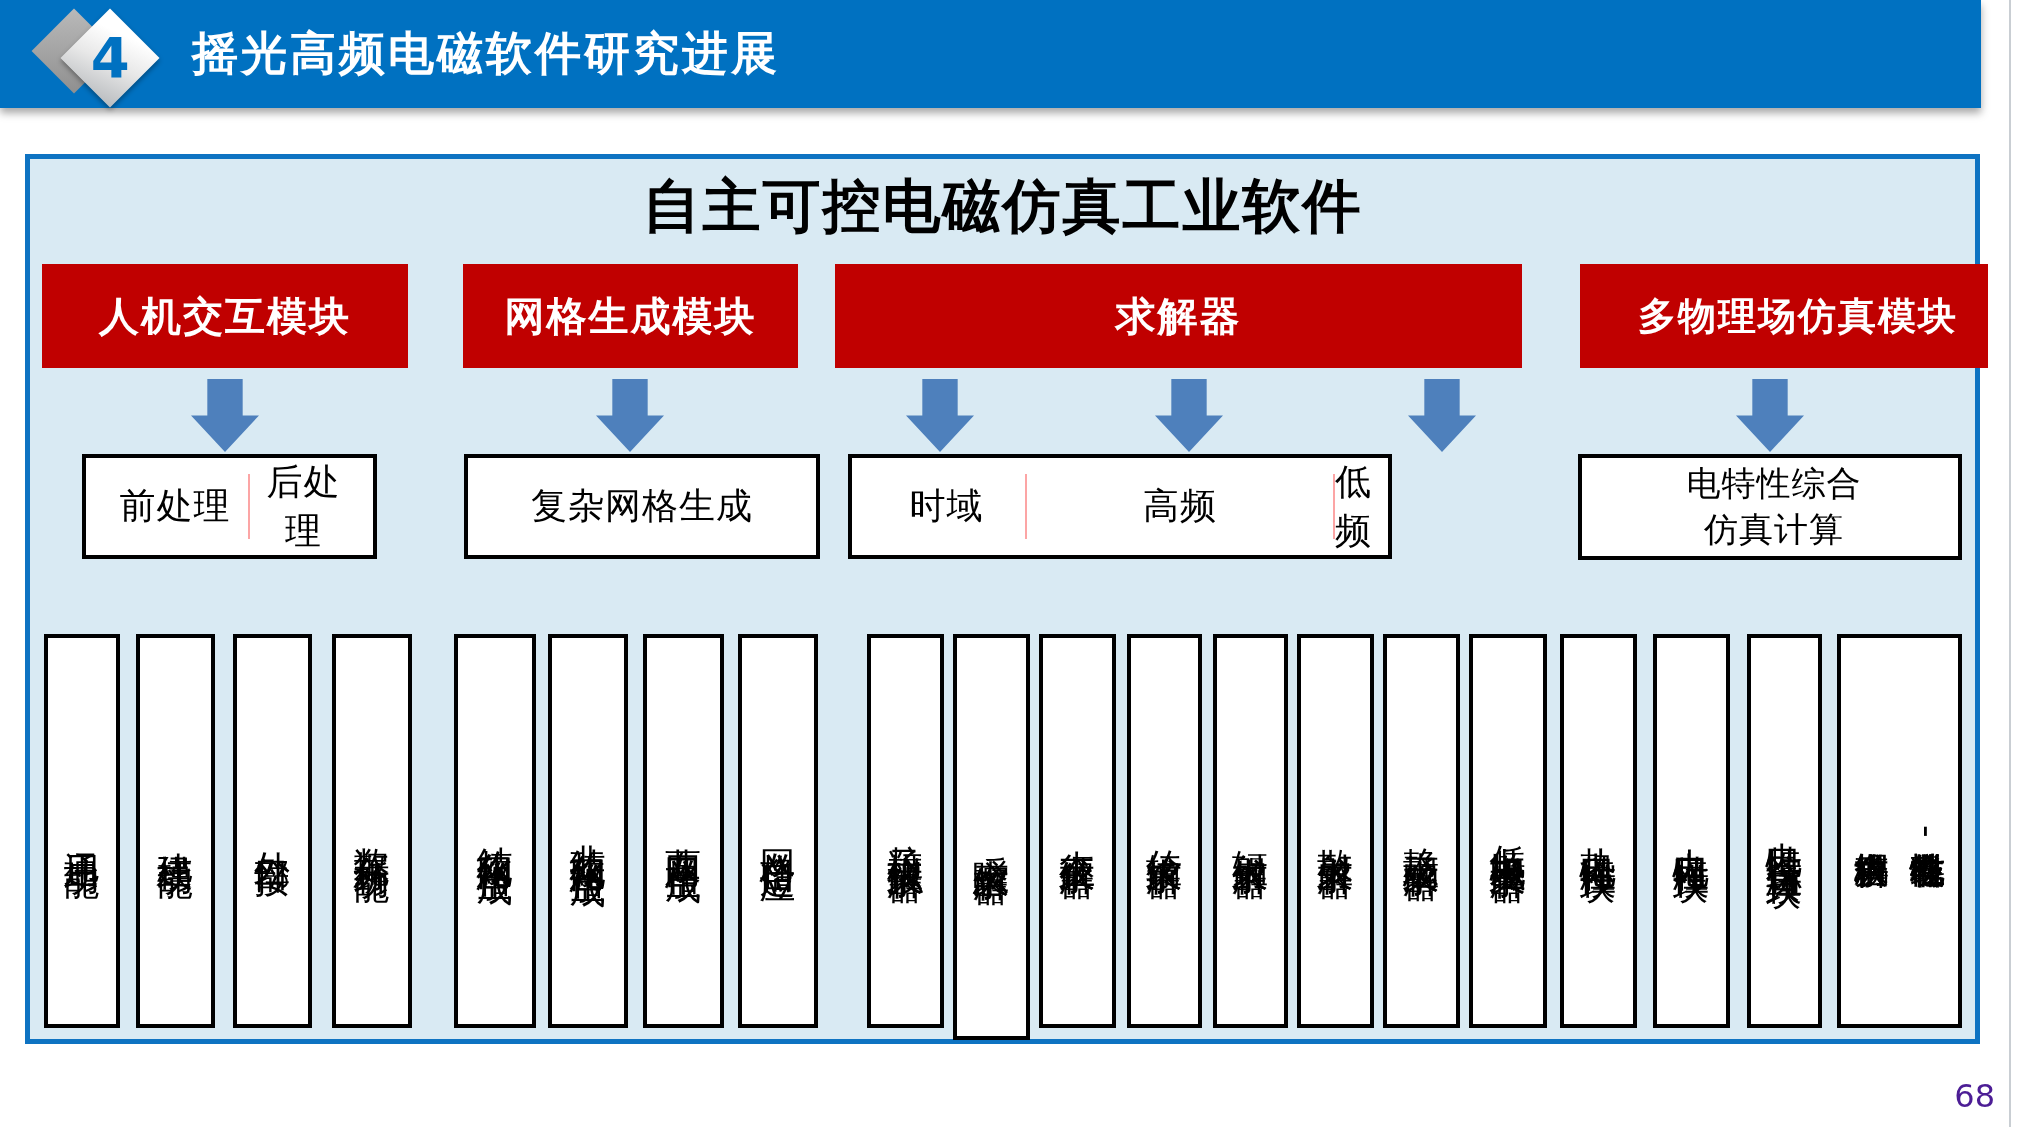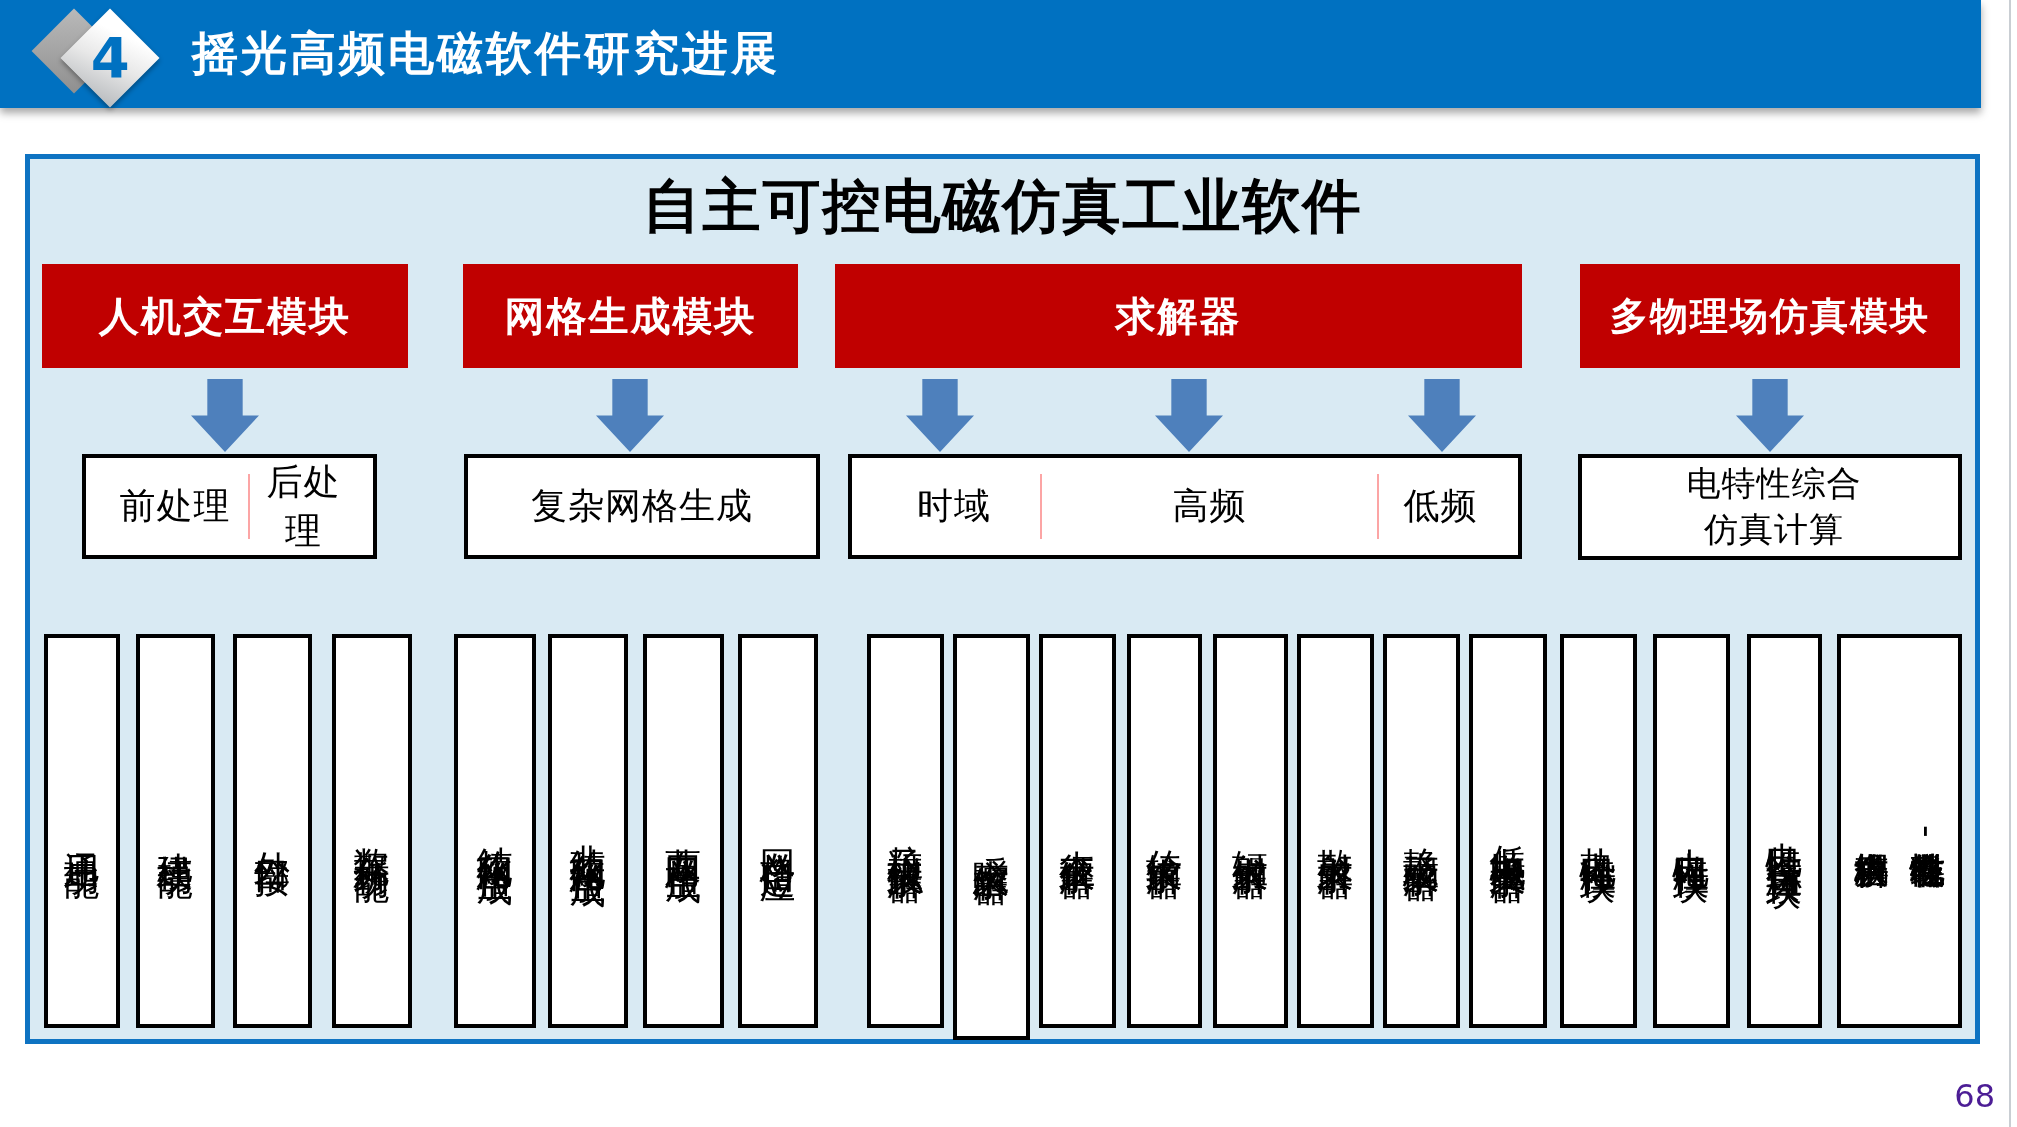--- a/index.html
+++ b/index.html
@@ -99,37 +99,37 @@
     </div>
     <div class="topbar-title">摇光高频电磁软件研究进展</div>
   </div>
 
   <div class="panel"></div>
   <div class="panel-title">自主可控电磁仿真工业软件</div>
 
   <div class="redbox" style="left:42px;width:366px;">人机交互模块</div>
   <div class="redbox" style="left:463px;width:335px;">网格生成模块</div>
   <div class="redbox" style="left:835px;width:687px;">求解器</div>
-  <div class="redbox" style="left:1580px;width:380px;font-size:38px;">多物理场仿真模块</div>
+  <div class="redbox" style="left:1580px;width:380px;font-size:38px;padding-left:28px;">多物理场仿真模块</div>
 
   <div class="arrow" style="left:191px;"></div>
   <div class="arrow" style="left:596px;"></div>
   <div class="arrow" style="left:906px;"></div>
   <div class="arrow" style="left:1155px;"></div>
   <div class="arrow" style="left:1408px;"></div>
   <div class="arrow" style="left:1736px;"></div>
 
   <div class="wbox wgroup" style="left:82px;width:295px;">
     <div class="cell" style="width:146px;">前处理</div>
     <div class="cell" style="flex:1;">后处理</div>
   </div>
 
   <div class="wbox" style="left:464px;width:356px;">复杂网格生成</div>
 
-  <div class="wbox wgroup" style="left:848px;width:674px;">
+  <div class="wbox wgroup" style="left:848px;width:544px;">
     <div class="cell" style="width:172px;">时域</div>
     <div class="cell" style="width:337px;text-align:center;">高频</div>
     <div class="cell" style="flex:1;text-align:right;">低频</div>
   </div>
 
   <div class="wbox two-line" style="left:1578px;width:384px;height:106px;">电特性综合
 仿真计算</div>
 
   <div class="vbox" style="left:44px;width:76px;">
       <span>通用功能</span>

